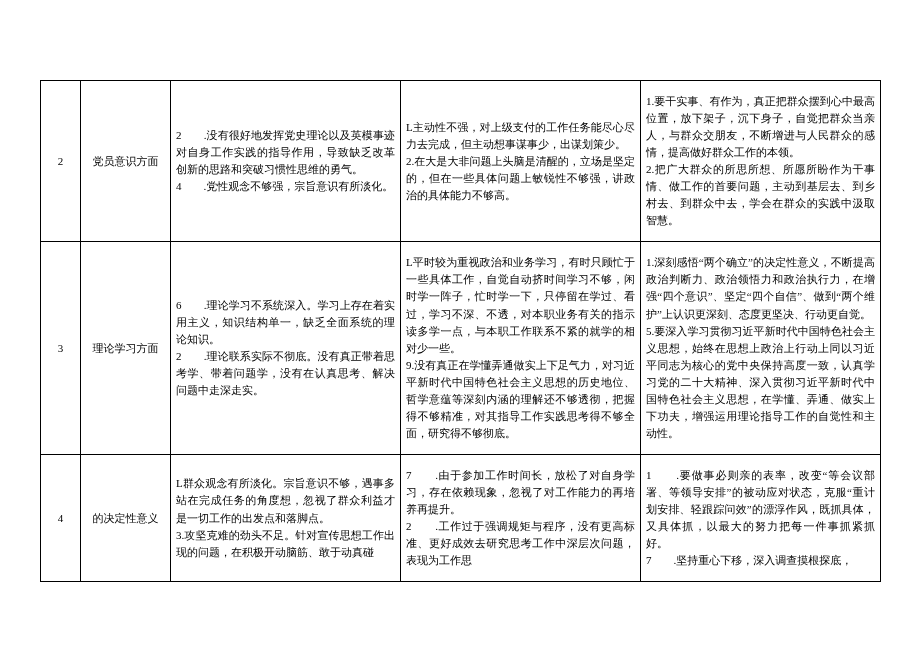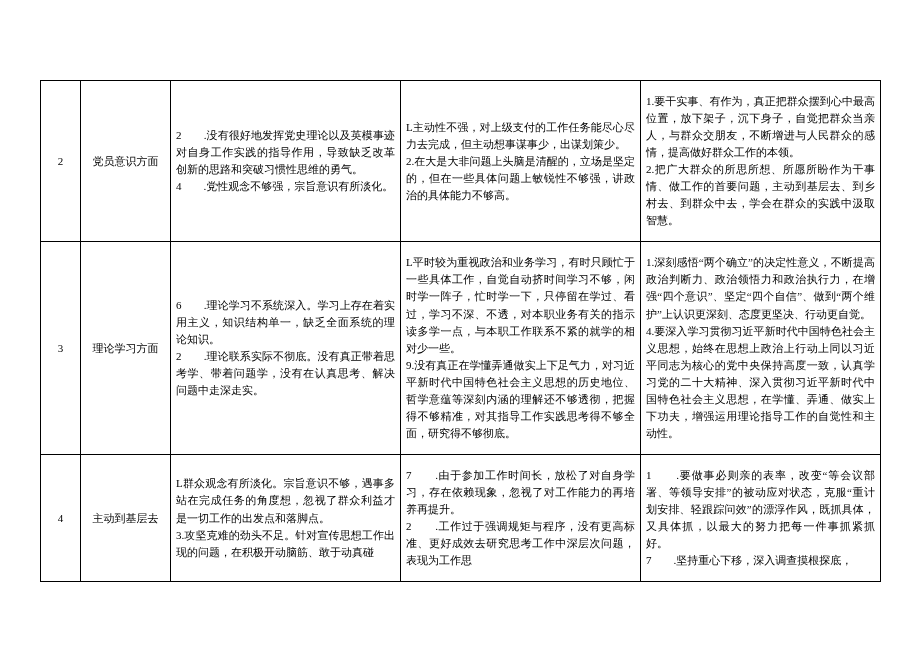--- a/index.html
+++ b/index.html
@@ -67,26 +67,26 @@
         <td class="col3">
           <p>6　　.理论学习不系统深入。学习上存在着实用主义，知识结构单一，缺乏全面系统的理论知识。</p>
           <p>2　　.理论联系实际不彻底。没有真正带着思考学、带着问题学，没有在认真思考、解决问题中走深走实。</p>
         </td>
         <td class="col4">
           <p>L平时较为重视政治和业务学习，有时只顾忙于一些具体工作，自觉自动挤时间学习不够，闲时学一阵子，忙时学一下，只停留在学过、看过，学习不深、不透，对本职业务有关的指示读多学一点，与本职工作联系不紧的就学的相对少一些。</p>
           <p>9.没有真正在学懂弄通做实上下足气力，对习近平新时代中国特色社会主义思想的历史地位、哲学意蕴等深刻内涵的理解还不够透彻，把握得不够精准，对其指导工作实践思考得不够全面，研究得不够彻底。</p>
         </td>
         <td class="col5">
           <p>1.深刻感悟“两个确立”的决定性意义，不断提高政治判断力、政治领悟力和政治执行力，在增强“四个意识”、坚定“四个自信”、做到“两个维护”上认识更深刻、态度更坚决、行动更自觉。</p>
-          <p>4.要深入学习贯彻习近平新时代中国特色社会主义思想，始终在思想上政治上行动上同以习近平同志为核心的党中央保持高度一致，认真学习党的二十大精神、深入贯彻习近平新时代中国特色社会主义思想，在学懂、弄通、做实上下功夫，增强运用理论指导工作的自觉性和主动性。</p>
+          <p>5.要深入学习贯彻习近平新时代中国特色社会主义思想，始终在思想上政治上行动上同以习近平同志为核心的党中央保持高度一致，认真学习党的二十大精神、深入贯彻习近平新时代中国特色社会主义思想，在学懂、弄通、做实上下功夫，增强运用理论指导工作的自觉性和主动性。</p>
         </td>
       </tr>
       <tr>
         <td class="num">4</td>
-        <td class="cat">主动到基层去</td>
+        <td class="cat">的决定性意义</td>
         <td class="col3">
           <p>L群众观念有所淡化。宗旨意识不够，遇事多站在完成任务的角度想，忽视了群众利益才是一切工作的出发点和落脚点。</p>
           <p>3.攻坚克难的劲头不足。针对宣传思想工作出现的问题，在积极开动脑筋、敢于动真碰</p>
         </td>
         <td class="col4">
           <p>7　　.由于参加工作时间长，放松了对自身学习，存在依赖现象，忽视了对工作能力的再培养再提升。</p>
           <p>2　　.工作过于强调规矩与程序，没有更高标准、更好成效去研究思考工作中深层次问题，表现为工作思</p>
         </td>
         <td class="col5">
           <p>1　　.要做事必则亲的表率，改变“等会议部署、等领导安排”的被动应对状态，克服“重计划安排、轻跟踪问效”的漂浮作风，既抓具体，又具体抓，以最大的努力把每一件事抓紧抓好。</p>

